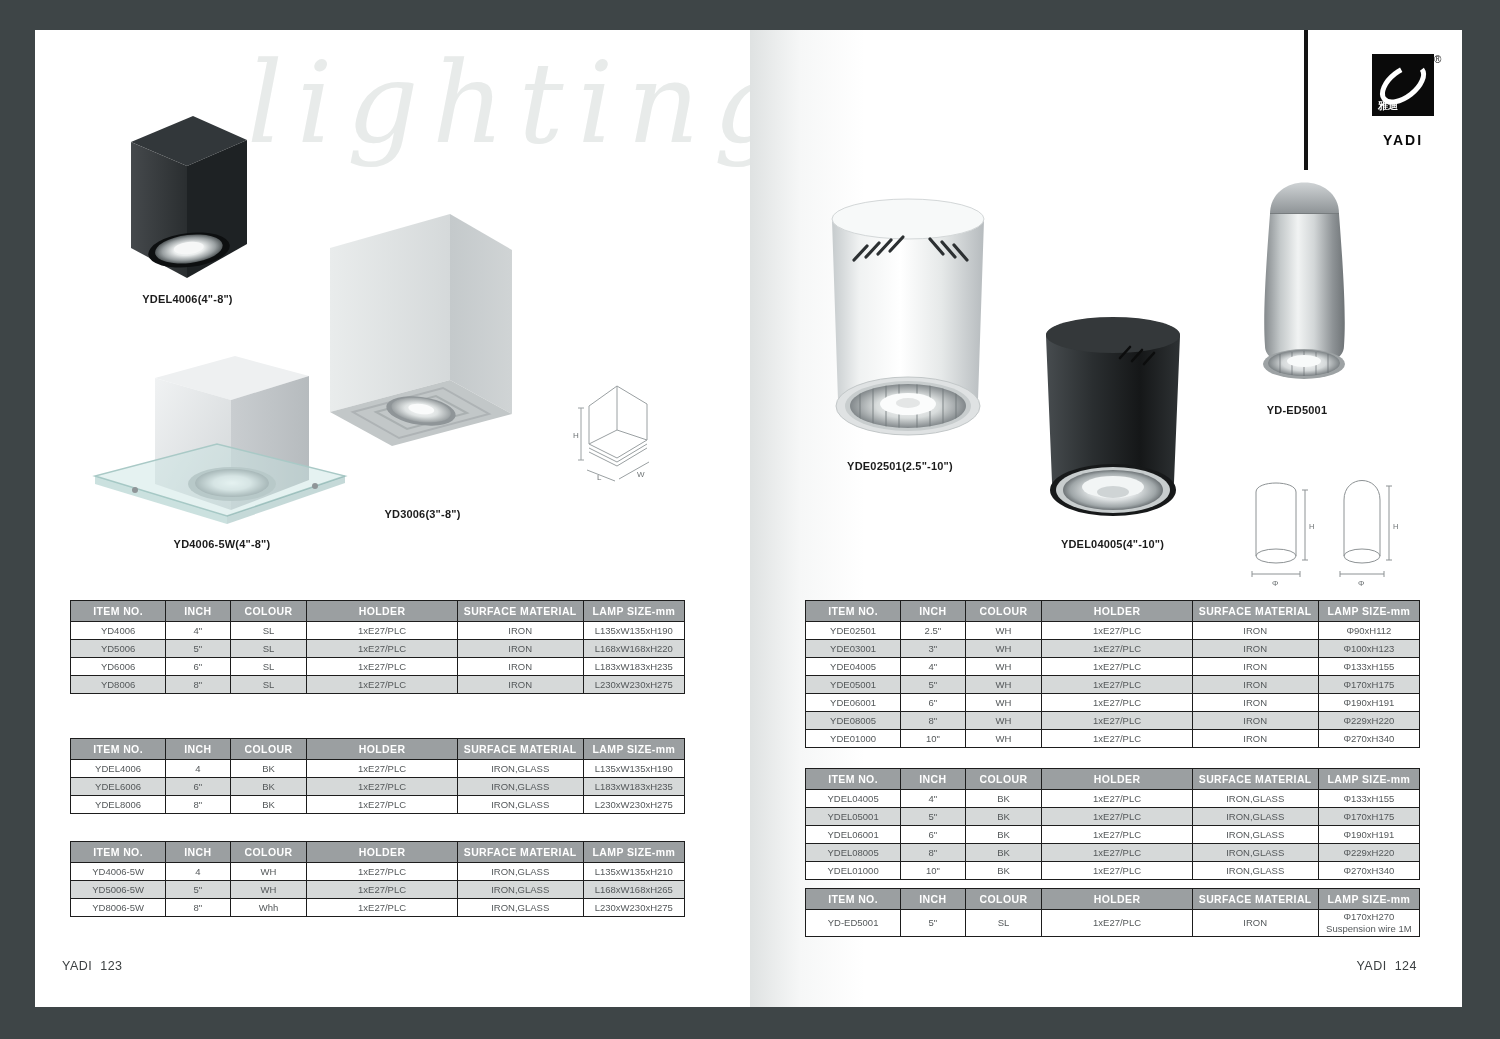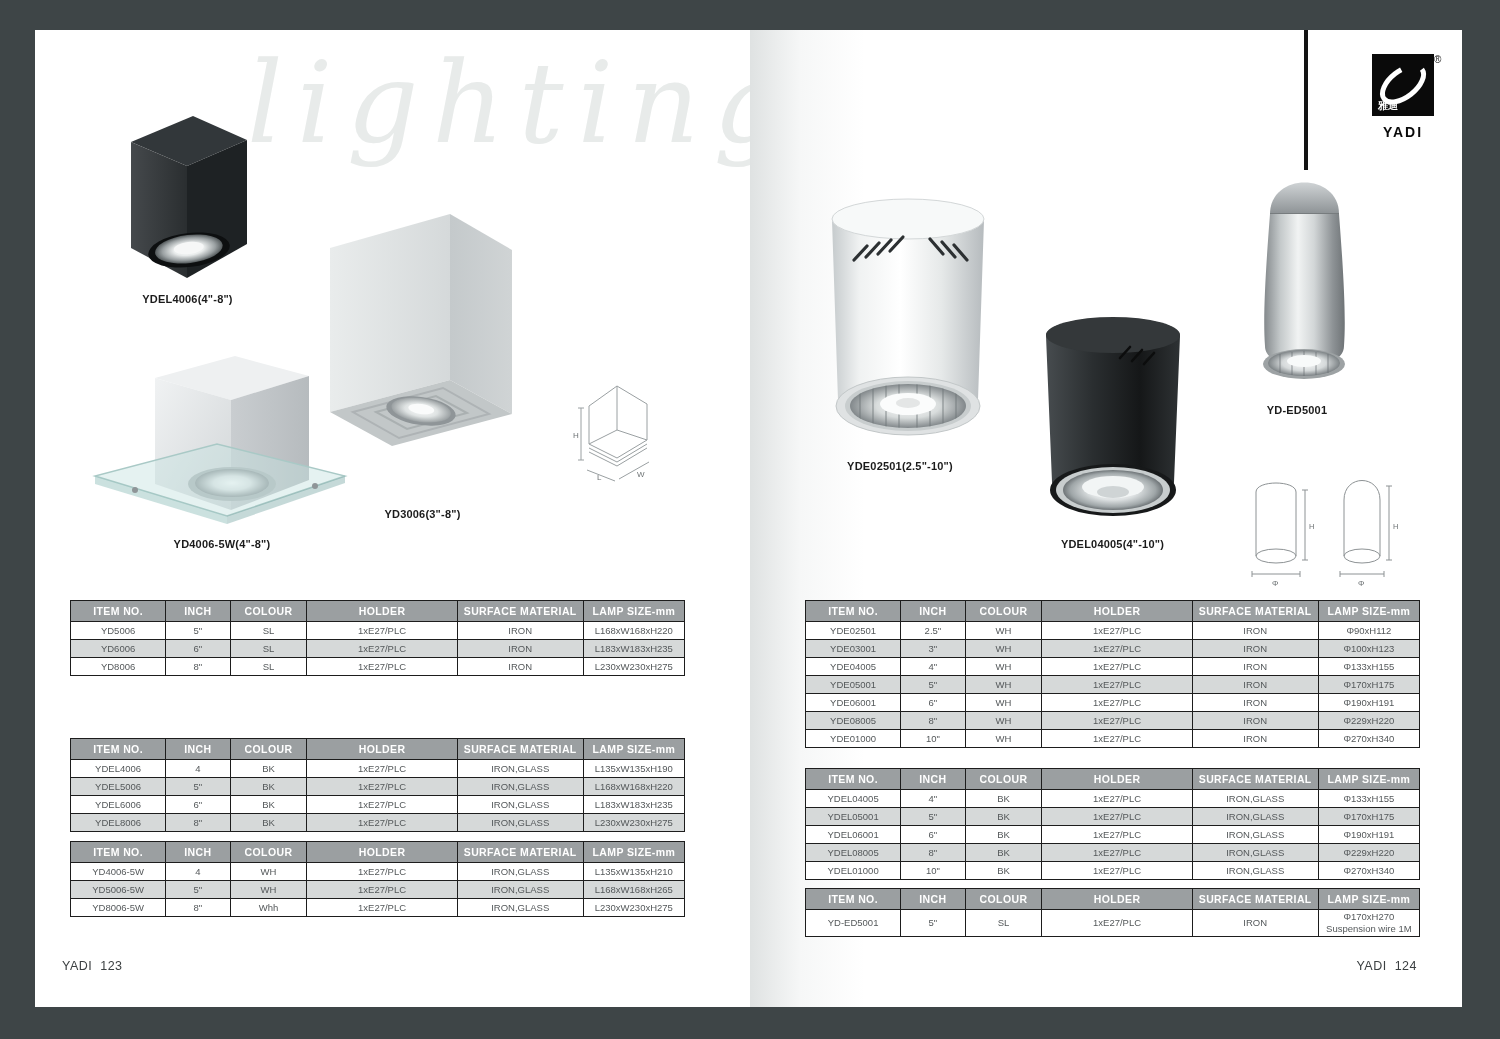--- a/index.html
+++ b/index.html
@@ -24,21 +24,21 @@
   .spec th{background:#9b9fa1;color:#fff;font-size:10.5px;font-weight:bold;
     border:1px solid #1d1d1d;height:20px;padding:0 2px;letter-spacing:.4px;}
   .spec td{font-size:9.5px;color:#54585a;text-align:center;border:1px solid #1d1d1d;
     height:15px;padding:1px 2px;line-height:1.25;}
   .spec tbody tr:nth-child(even){background:#d6d9d9;}
   .footer{position:absolute;font-size:12.5px;color:#3c4042;white-space:pre;letter-spacing:.5px;}
   .diagram{position:absolute;}
   .logo-wrap{position:absolute;left:622px;top:24px;width:72px;text-align:left;}
   .logo-reg{position:absolute;left:62px;top:0;font-size:10px;color:#111;}
   .logo-brand{font-weight:bold;font-size:14px;color:#0a0a0a;letter-spacing:2px;
-    margin-top:4px;text-align:center;width:62px;}
+    margin-top:12px;text-align:center;width:62px;}
 </style>
 </head>
 <body>
 
 <div class="page" id="left-page">
 
   <div class="watermark">lighting</div>
 
   <div class="product" style="left:70px;top:70px;width:165px;">
     <svg width="165" height="192" viewBox="0 0 165 192">
@@ -164,20 +164,28 @@
           <th>ITEM NO.</th>
           <th>INCH</th>
           <th>COLOUR</th>
           <th>HOLDER</th>
           <th>SURFACE MATERIAL</th>
           <th>LAMP SIZE-mm</th>
         </tr>
       </thead>
       <tbody>
         <tr>
+          <td>YD4006</td>
+          <td>4"</td>
+          <td>SL</td>
+          <td>1xE27/PLC</td>
+          <td>IRON</td>
+          <td>L135xW135xH190</td>
+        </tr>
+        <tr>
           <td>YD5006</td>
           <td>5"</td>
           <td>SL</td>
           <td>1xE27/PLC</td>
           <td>IRON</td>
           <td>L168xW168xH220</td>
         </tr>
         <tr>
           <td>YD6006</td>
           <td>6"</td>
@@ -216,28 +224,20 @@
         </tr>
       </thead>
       <tbody>
         <tr>
           <td>YDEL4006</td>
           <td>4</td>
           <td>BK</td>
           <td>1xE27/PLC</td>
           <td>IRON,GLASS</td>
           <td>L135xW135xH190</td>
-        </tr>
-        <tr>
-          <td>YDEL5006</td>
-          <td>5"</td>
-          <td>BK</td>
-          <td>1xE27/PLC</td>
-          <td>IRON,GLASS</td>
-          <td>L168xW168xH220</td>
         </tr>
         <tr>
           <td>YDEL6006</td>
           <td>6"</td>
           <td>BK</td>
           <td>1xE27/PLC</td>
           <td>IRON,GLASS</td>
           <td>L183xW183xH235</td>
         </tr>
         <tr>

